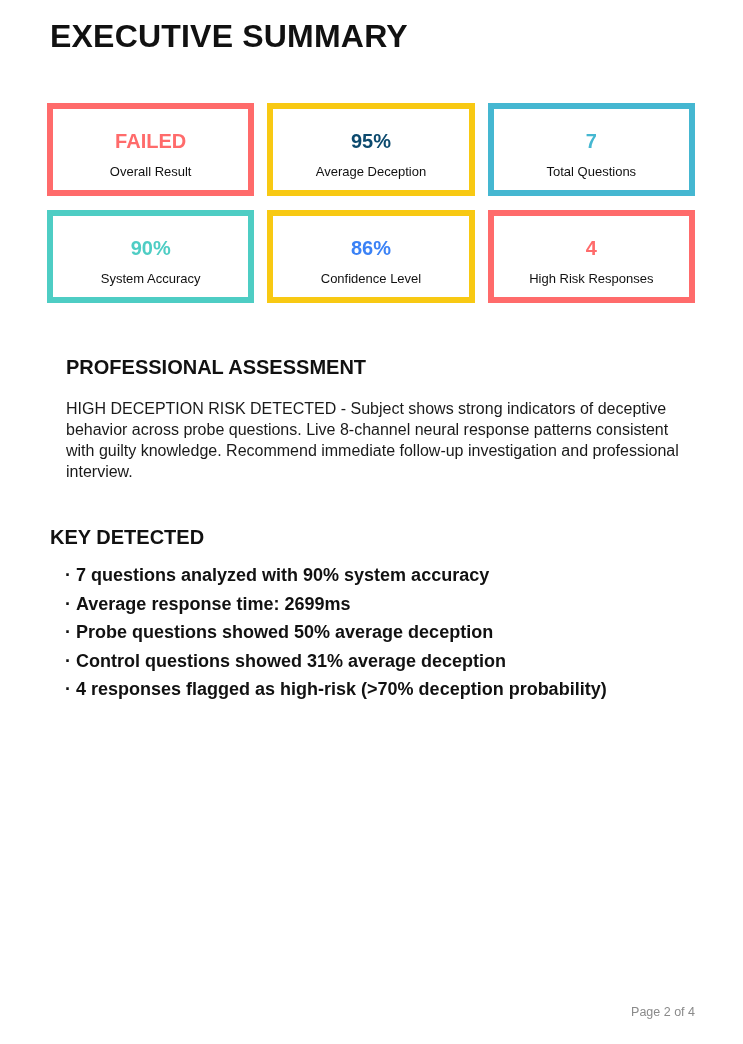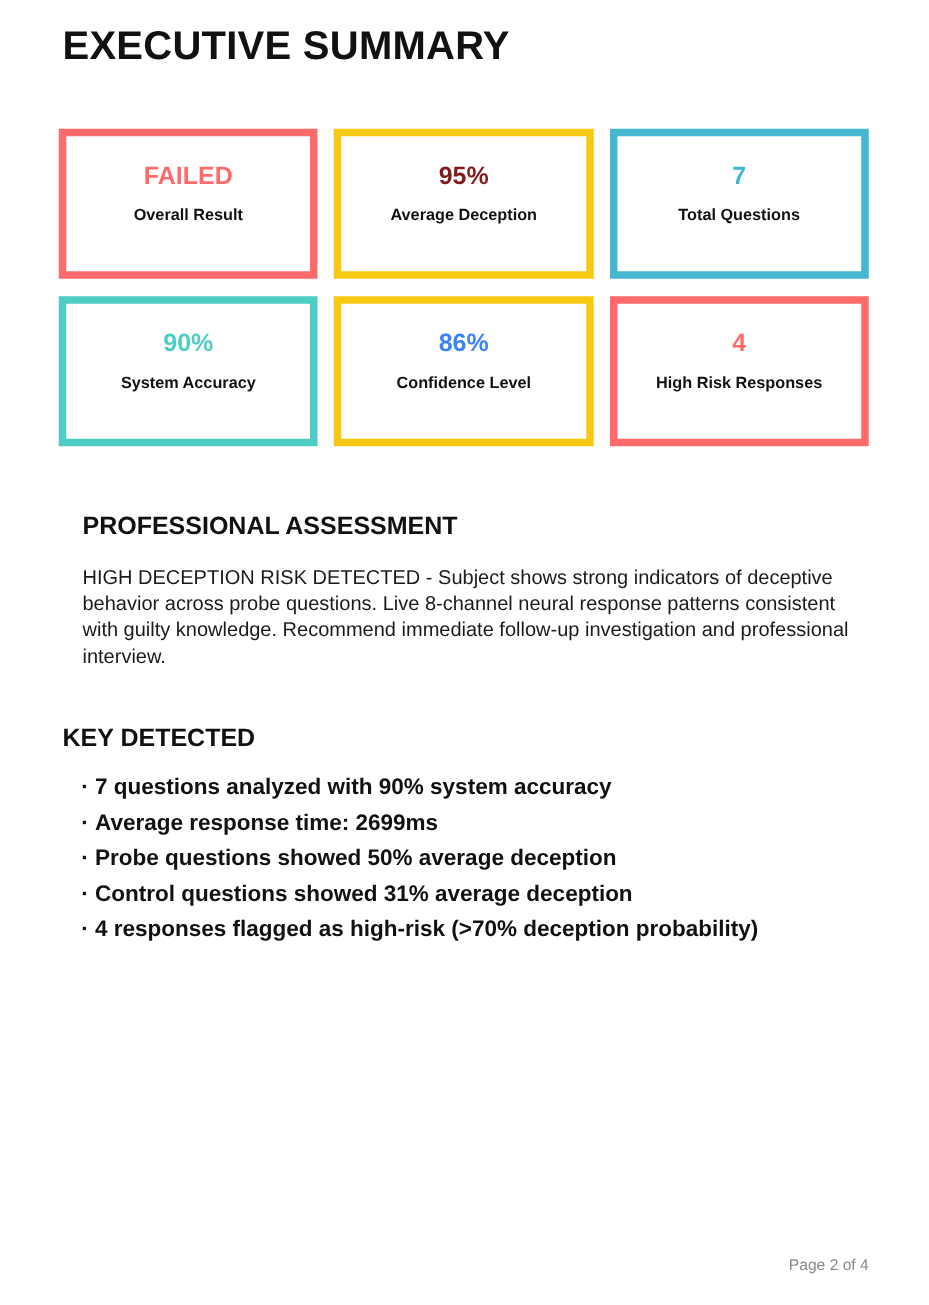--- a/index.html
+++ b/index.html
@@ -23,35 +23,35 @@
   }
   .cards-grid {
     margin-top: 48px;
     margin-left: -3px;
     display: grid;
     grid-template-columns: repeat(3, 1fr);
     gap: 14px 13px;
     width: 648px;
   }
   .card {
-    height: 120px;
+    height: 93px;
     border: 6px solid #cccccc; 
     background: #ffffff;
     text-align: center;
     padding-top: 21px;
   }
   .card-value {
     font-size: 20px;
     font-weight: bold;
     line-height: 1.1;
   }
   .card-label {
     margin-top: 12px;
     font-size: 13px;
-    font-weight: bold;
+    font-weight: normal;
     color: #111111;
   }
   .section-heading {
     font-size: 20px;
     font-weight: bold;
     color: #111111;
   }
   .assessment-section { margin-top: 53px; margin-left: 16px; }
   .assessment-body {
     margin-top: 19px;
@@ -95,21 +95,21 @@
   <h1 class="page-title">EXECUTIVE SUMMARY</h1>
 
   <div class="cards-grid">
 
     <div class="card" style="border-color: rgb(255, 107, 107);">
       <div class="card-value" style="color: rgb(255, 107, 107);">FAILED</div>
       <div class="card-label">Overall Result</div>
     </div>
 
     <div class="card" style="border-color: rgb(248, 201, 19);">
-      <div class="card-value" style="color: #7f1d1d;">95%</div>
+      <div class="card-value" style="color: #0c4a6e;">95%</div>
       <div class="card-label">Average Deception</div>
     </div>
 
     <div class="card" style="border-color: rgb(69, 183, 209);">
       <div class="card-value" style="color: rgb(69, 183, 209);">7</div>
       <div class="card-label">Total Questions</div>
     </div>
 
     <div class="card" style="border-color: rgb(78, 205, 196);">
       <div class="card-value" style="color: rgb(78, 205, 196);">90%</div>

